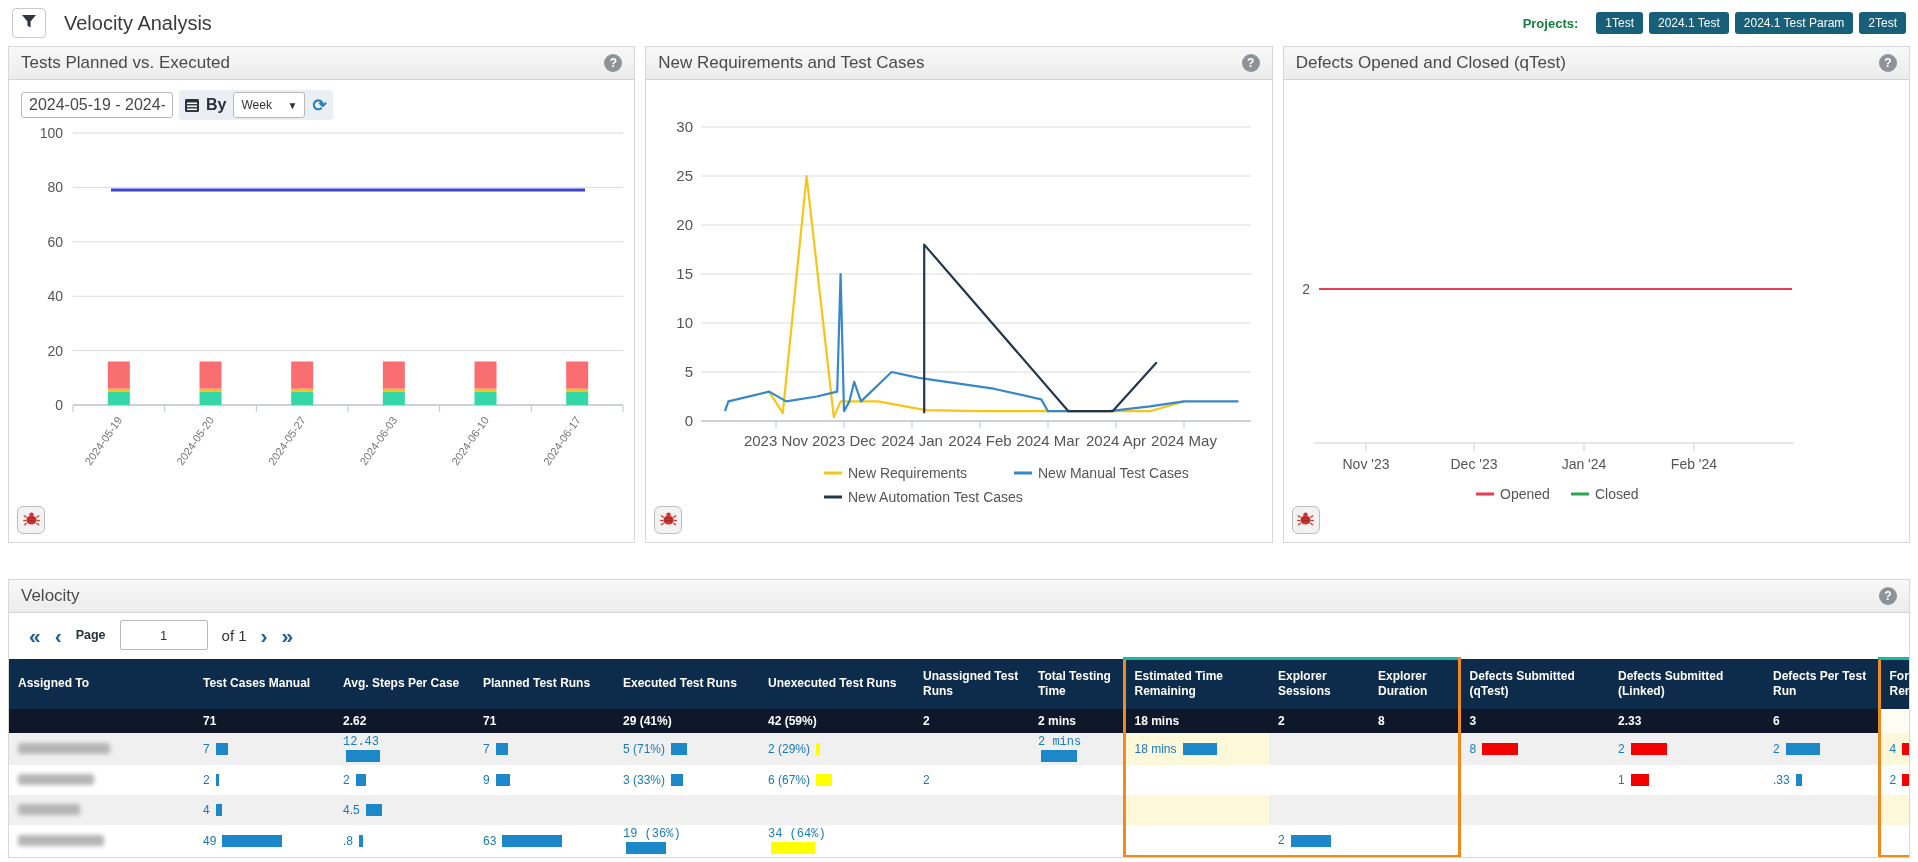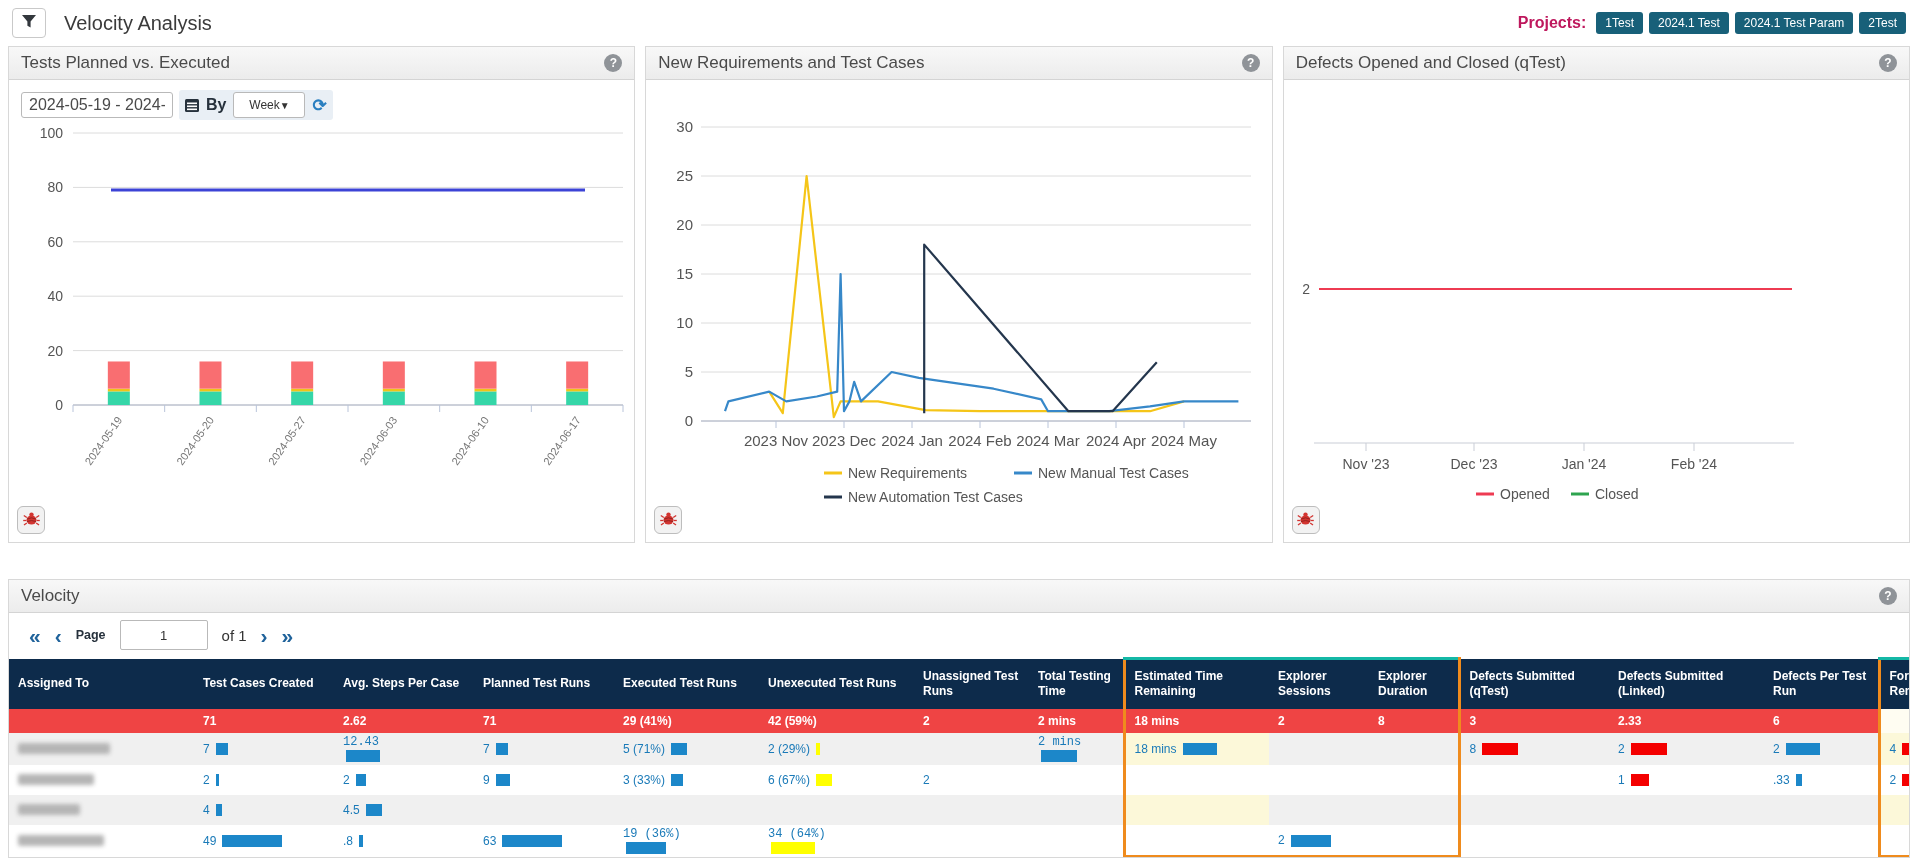--- a/index.html
+++ b/index.html
@@ -9,21 +9,21 @@
     font-family:"Liberation Sans", sans-serif; color:#3c3c3c;
   }
   
   .topbar { height:46px; display:flex; align-items:center; padding:0 12px; }
   .filter-btn {
     width:34px; height:30px; border:1px solid #c9c9c9; border-radius:4px; background:#fff;
     display:flex; align-items:center; justify-content:center; cursor:pointer;
   }
   .page-title { font-size:20px; color:#3b3b3b; margin-left:18px; font-weight:400; }
   .projects { margin-left:auto; display:flex; align-items:center; gap:6px; }
-  .projects-label { font-size:16px; font-weight:bold; color:#be185d; margin-right:4px; }
+  .projects-label { font-size:13px; font-weight:bold; color:#15803d; margin-right:12px; }
   .badge {
     background:#186079; color:#fff; font-size:12px; padding:4px 9px; border-radius:3px;
     white-space:nowrap; cursor:pointer;
   }
   
   .charts-row { display:flex; gap:10px; padding:0 8px; height:497px; }
   .panel { flex:1; border:1px solid #d8d8d8; background:#fff; position:relative; overflow:hidden; }
   .panel-header {
     background:linear-gradient(#f8f8f8,#ececec); border-bottom:1px solid #d4d4d4;
     height:33px; display:flex; align-items:center; justify-content:space-between; padding:0 12px;
@@ -38,21 +38,21 @@
     width:152px; height:26px; border:1px solid #b9b9b9; border-radius:3px; font-size:16px;
     color:#4a4a4a; padding:0 7px; font-family:"Liberation Sans",sans-serif;
   }
   .ctrl-group {
     display:flex; align-items:center; background:#e9eff5; border-radius:3px; margin-left:6px;
     padding:2px 6px; gap:7px; height:30px;
   }
   .by-label { font-size:16px; font-weight:bold; color:#26313c; }
   .select-box {
     background:#fff; border:1px solid #b9b9b9; border-radius:3px; height:26px; width:72px;
-    display:flex; align-items:center; justify-content:center; padding:0 7px; font-size:12px;
+    display:flex; align-items:center; justify-content:space-between; padding:0 7px; font-size:12px;
     color:#333; cursor:pointer;
   }
   .chev { font-size:10px; color:#333; }
   .refresh-icon { color:#2a7fc0; font-size:17px; font-weight:bold; cursor:pointer; line-height:1; }
   .cal-icon { display:flex; }
   .bug-btn {
     position:absolute; left:8px; bottom:8px; width:28px; height:28px; border:1px solid #bdbdbd;
     border-radius:6px; background:#f2f2f2; display:flex; align-items:center; justify-content:center;
     cursor:pointer; padding:0;
   }
@@ -66,21 +66,21 @@
     width:88px; height:30px; border:1px solid #b9b9b9; border-radius:2px; text-align:center;
     font-size:13px; color:#333; font-family:"Liberation Sans",sans-serif;
   }
   .pg-of { font-size:15px; color:#333; }
   table.vel { border-collapse:collapse; width:1896px; table-layout:fixed; font-size:12px; }
   table.vel th {
     background:#0d2b4b; color:#fff; text-align:left; font-weight:bold; padding:5px 9px;
     vertical-align:middle; height:50px; line-height:1.25;
   }
   table.vel td { padding:3px 9px; height:30px; color:#1a7ab8; vertical-align:middle; white-space:nowrap; overflow:hidden; }
-  tr.summary td { background:#ef4444; color:#fff; font-weight:bold; height:24px; }
+  tr.summary td { background:#0f172a; color:#fff; font-weight:bold; height:24px; }
   tr.datarow:nth-child(odd) td { background:#fff; }
   tr.datarow:nth-child(even) td { background:#f0f0f0; }
   td.cream { background:#fcf8d9 !important; }
   tr.summary td.cream { background:#fffdf2 !important; }
   .hl-l { border-left:3px solid #ef8b1d; }
   .hl-r { border-right:3px solid #ef8b1d; }
   .hl-t { border-top:3px solid #14b8a6; }
   .hl-b { border-bottom:3px solid #ef8b1d; }
   .bar { display:inline-block; height:12px; vertical-align:middle; margin-left:6px; }
   .st .bar { margin-left:3px; margin-top:1px; display:block; }
@@ -337,21 +337,21 @@
         <col style="width:100px">
         <col style="width:90px">
         <col style="width:150px">
         <col style="width:155px">
         <col style="width:115px">
         <col style="width:170px">
       </colgroup>
       <thead>
         <tr>
           <th class="">Assigned To</th>
-          <th class="">Test Cases Created</th>
+          <th class="">Test Cases Manual</th>
           <th class="">Avg. Steps Per Case</th>
           <th class="">Planned Test Runs</th>
           <th class="">Executed Test Runs</th>
           <th class="">Unexecuted Test Runs</th>
           <th class="">Unassigned Test Runs</th>
           <th class="">Total Testing Time</th>
           <th class=" hl-l hl-t">Estimated Time Remaining</th>
           <th class=" hl-t">Explorer Sessions</th>
           <th class=" hl-r hl-t">Explorer Duration</th>
           <th class="">Defects Submitted (qTest)</th>

